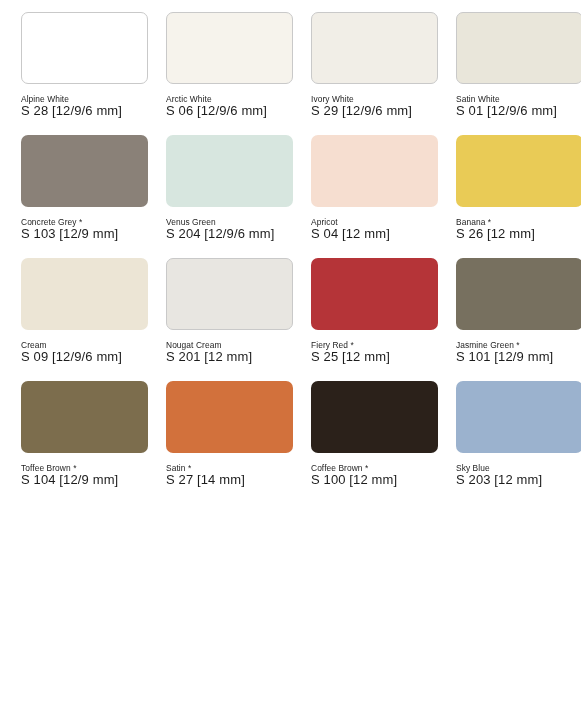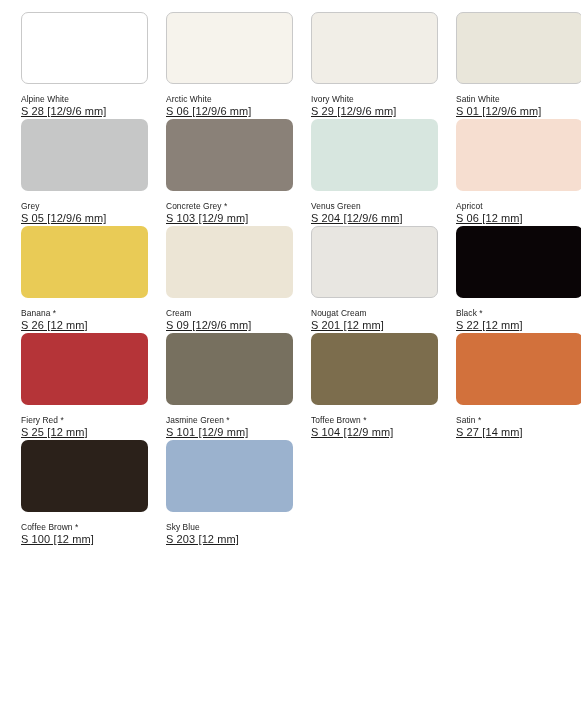--- a/index.html
+++ b/index.html
@@ -17,21 +17,21 @@
   #palette-grid {
     display: grid;
     grid-template-columns: repeat(4, 143px);
     column-gap: 2px;
     row-gap: 0px;
     padding: 12px 0 0 21px;
     box-sizing: border-box;
   }
   .swatch-card {
     width: 127px;
-    margin-bottom: 0;
+    margin-bottom: 16px;
     height: 107px;
     box-sizing: border-box;
   }
   .swatch-chip {
     width: 127px;
     height: 72px;
     border-radius: 7px;
     box-sizing: border-box;
   }
   .swatch-chip.outlined {
@@ -39,26 +39,25 @@
   }
   .swatch-name {
     font-size: 8.4px;
     line-height: 12px;
     margin-top: 9px;
     letter-spacing: 0.01em;
     white-space: nowrap;
     color: #1c1c1c;
   }
   .swatch-code {
-    font-size: 11px;
+    font-size: 13px;
     line-height: 12px;
     letter-spacing: 0.01em;
     white-space: nowrap;
     color: #1c1c1c;
-    text-decoration: underline;
   }
 </style>
 </head>
 <body>
 
 <div id="palette-grid">
     <div class="swatch-card">
       <div class="swatch-chip outlined" style="background: rgb(255, 255, 255);"></div>
       <div class="swatch-name">Alpine White</div>
       <div class="swatch-code">S 28 [12/9/6 mm]</div>
@@ -72,58 +71,48 @@
       <div class="swatch-chip outlined" style="background: rgb(241, 238, 231);"></div>
       <div class="swatch-name">Ivory White</div>
       <div class="swatch-code">S 29 [12/9/6 mm]</div>
     </div>
     <div class="swatch-card">
       <div class="swatch-chip outlined" style="background: rgb(233, 230, 218);"></div>
       <div class="swatch-name">Satin White</div>
       <div class="swatch-code">S 01 [12/9/6 mm]</div>
     </div>
     <div class="swatch-card">
-      <div class="swatch-chip" style="background: rgb(198, 199, 199);"></div>
-      <div class="swatch-name">Grey</div>
-      <div class="swatch-code">S 05 [12/9/6 mm]</div>
-    </div>
-    <div class="swatch-card">
       <div class="swatch-chip" style="background: rgb(138, 129, 120);"></div>
       <div class="swatch-name">Concrete Grey *</div>
       <div class="swatch-code">S 103 [12/9 mm]</div>
     </div>
     <div class="swatch-card">
       <div class="swatch-chip" style="background: rgb(215, 230, 223);"></div>
       <div class="swatch-name">Venus Green</div>
       <div class="swatch-code">S 204 [12/9/6 mm]</div>
     </div>
     <div class="swatch-card">
       <div class="swatch-chip" style="background: rgb(246, 222, 208);"></div>
       <div class="swatch-name">Apricot</div>
-      <div class="swatch-code">S 06 [12 mm]</div>
+      <div class="swatch-code">S 04 [12 mm]</div>
     </div>
     <div class="swatch-card">
       <div class="swatch-chip" style="background: rgb(233, 203, 86);"></div>
       <div class="swatch-name">Banana *</div>
       <div class="swatch-code">S 26 [12 mm]</div>
     </div>
     <div class="swatch-card">
       <div class="swatch-chip" style="background: rgb(236, 229, 213);"></div>
       <div class="swatch-name">Cream</div>
       <div class="swatch-code">S 09 [12/9/6 mm]</div>
     </div>
     <div class="swatch-card">
       <div class="swatch-chip outlined" style="background: rgb(232, 230, 225);"></div>
       <div class="swatch-name">Nougat Cream</div>
       <div class="swatch-code">S 201 [12 mm]</div>
-    </div>
-    <div class="swatch-card">
-      <div class="swatch-chip" style="background: rgb(10, 5, 6);"></div>
-      <div class="swatch-name">Black *</div>
-      <div class="swatch-code">S 22 [12 mm]</div>
     </div>
     <div class="swatch-card">
       <div class="swatch-chip" style="background: rgb(181, 52, 56);"></div>
       <div class="swatch-name">Fiery Red *</div>
       <div class="swatch-code">S 25 [12 mm]</div>
     </div>
     <div class="swatch-card">
       <div class="swatch-chip" style="background: rgb(119, 112, 95);"></div>
       <div class="swatch-name">Jasmine Green *</div>
       <div class="swatch-code">S 101 [12/9 mm]</div>

